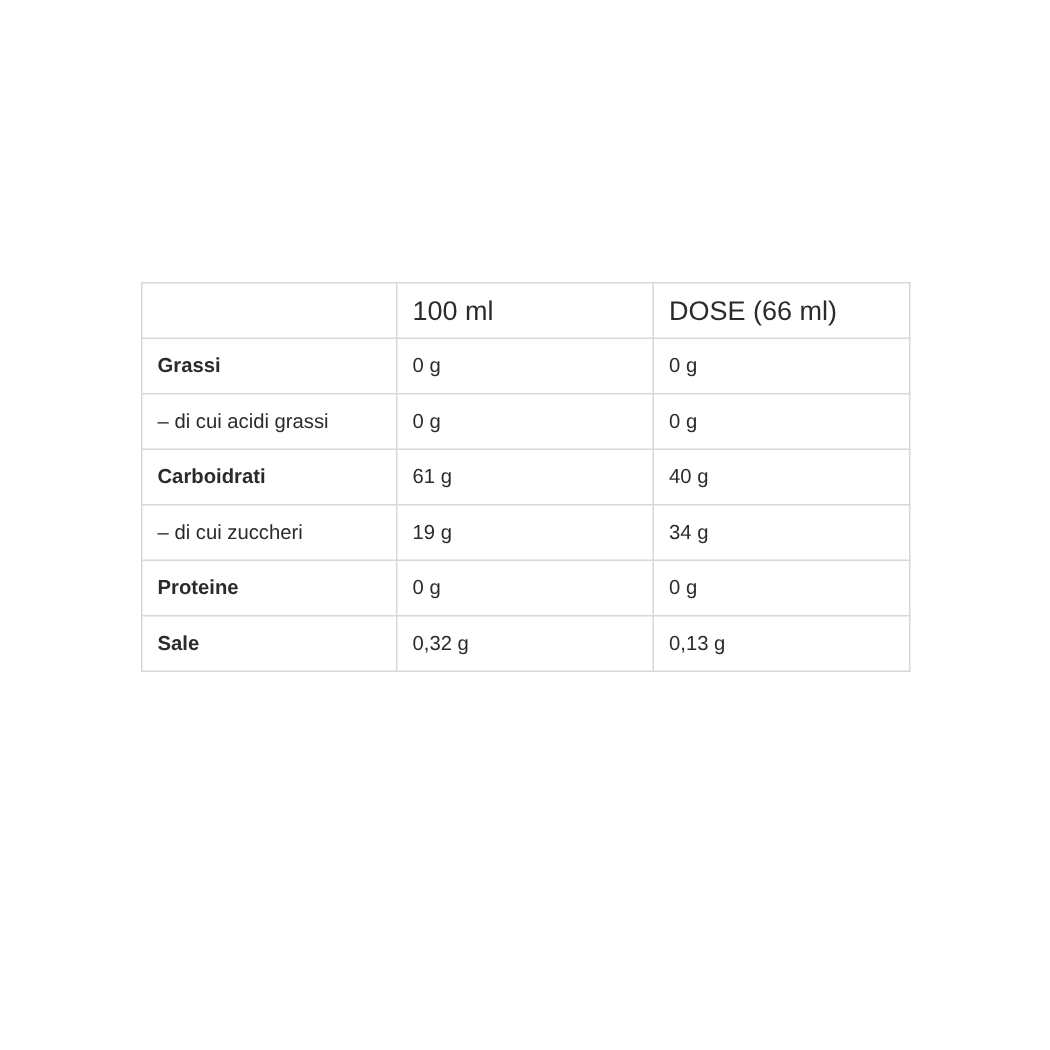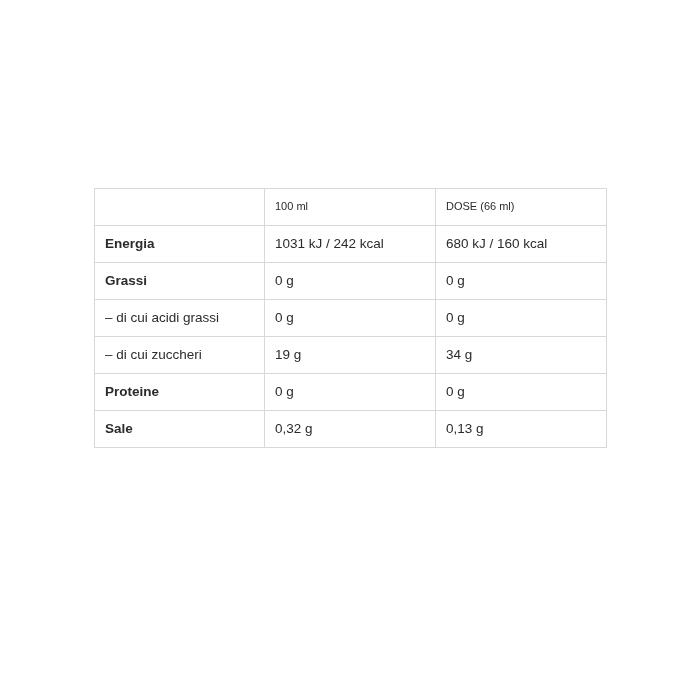--- a/index.html
+++ b/index.html
@@ -42,21 +42,21 @@
     line-height: 1.25;
     white-space: nowrap;
     overflow: hidden;
   }
   col.c-label { width: 170px; }
   col.c-col1  { width: 171px; }
   col.c-col2  { width: 171px; }
 
   tr.head td {
     height: 36px;
-    font-size: 11px;
+    font-size: 18px;
     color: #2b2b2b;
   }
   td.corner { border-left: 1px solid #d8d8d8; }
   td.label-bold {
     font-weight: bold;
     color: #111111;
     font-size: 13.5px;
   }
   td.label-sub {
     font-weight: normal;
@@ -79,38 +79,38 @@
         <col class="c-col1">
         <col class="c-col2">
       </colgroup>
       <tbody>
         <tr class="head">
           <td class="corner"></td>
           <td>100 ml</td>
           <td>DOSE (66 ml)</td>
         </tr>
 
-        <tr>
-          <td class="label-bold">Energia</td>
-          <td class="value">1031 kJ / 242 kcal</td>
-          <td class="value">680 kJ / 160 kcal</td>
-        </tr>
 
         <tr>
           <td class="label-bold">Grassi</td>
           <td class="value">0 g</td>
           <td class="value">0 g</td>
         </tr>
 
         <tr>
           <td class="label-sub">– di cui acidi grassi</td>
           <td class="value">0 g</td>
           <td class="value">0 g</td>
         </tr>
 
+        <tr>
+          <td class="label-bold">Carboidrati</td>
+          <td class="value">61 g</td>
+          <td class="value">40 g</td>
+        </tr>
 
         <tr>
           <td class="label-sub">– di cui zuccheri</td>
           <td class="value">19 g</td>
           <td class="value">34 g</td>
         </tr>
 
 
         <tr>
           <td class="label-bold">Proteine</td>

